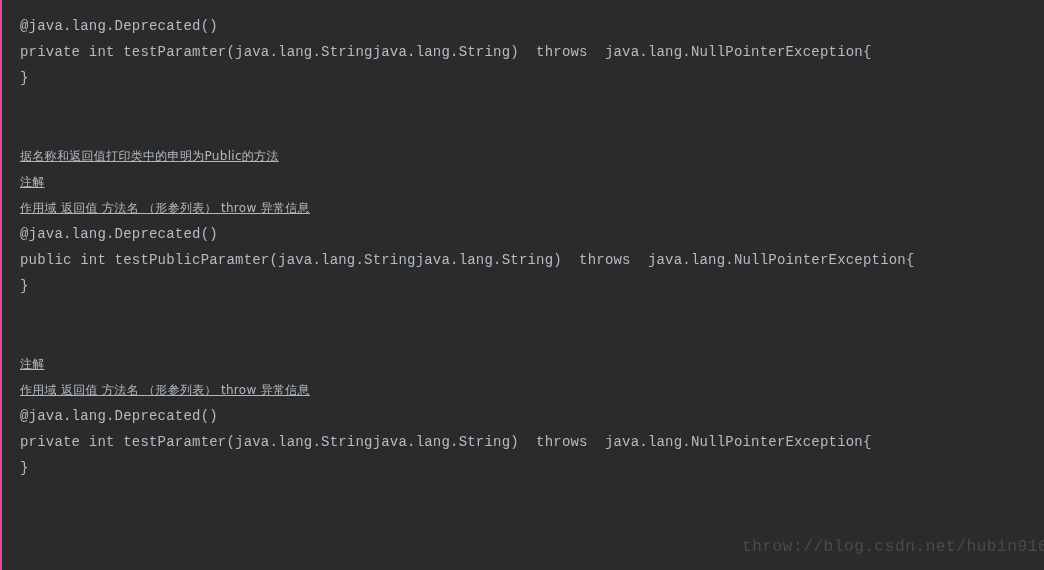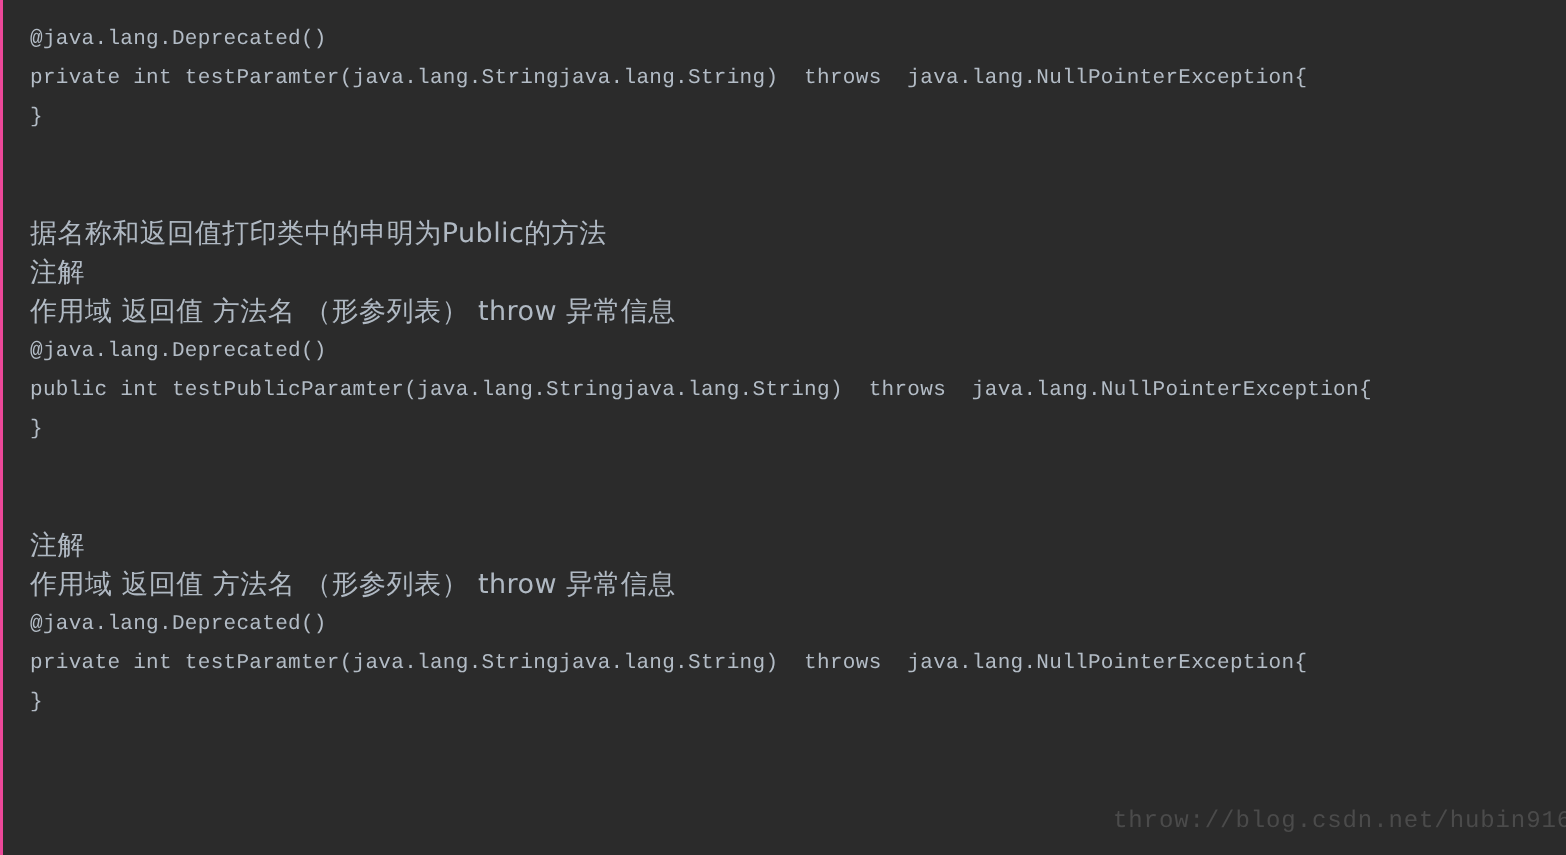--- a/index.html
+++ b/index.html
@@ -32,23 +32,24 @@
     letter-spacing: 0.15px;
   }
   .line.code {
     font-family: "Liberation Mono", "DejaVu Sans Mono", monospace;
     font-size: 14px;
     color: #b3bcc6;
     letter-spacing: 0.2px;
   }
   .line.cjk {
     font-family: "DejaVu Sans", "Liberation Sans", sans-serif;
-    font-size: 18px;
+    font-size: 12px;
     color: #b0b9c3;
     letter-spacing: 0.3px;
+    text-decoration: underline;
   }
   .line.blank {
     color: transparent;
   }
   #watermark {
     position: absolute;
     left: 740px;
     top: 538px;
     font-family: "Liberation Mono", "DejaVu Sans Mono", monospace;
     font-size: 16px;

